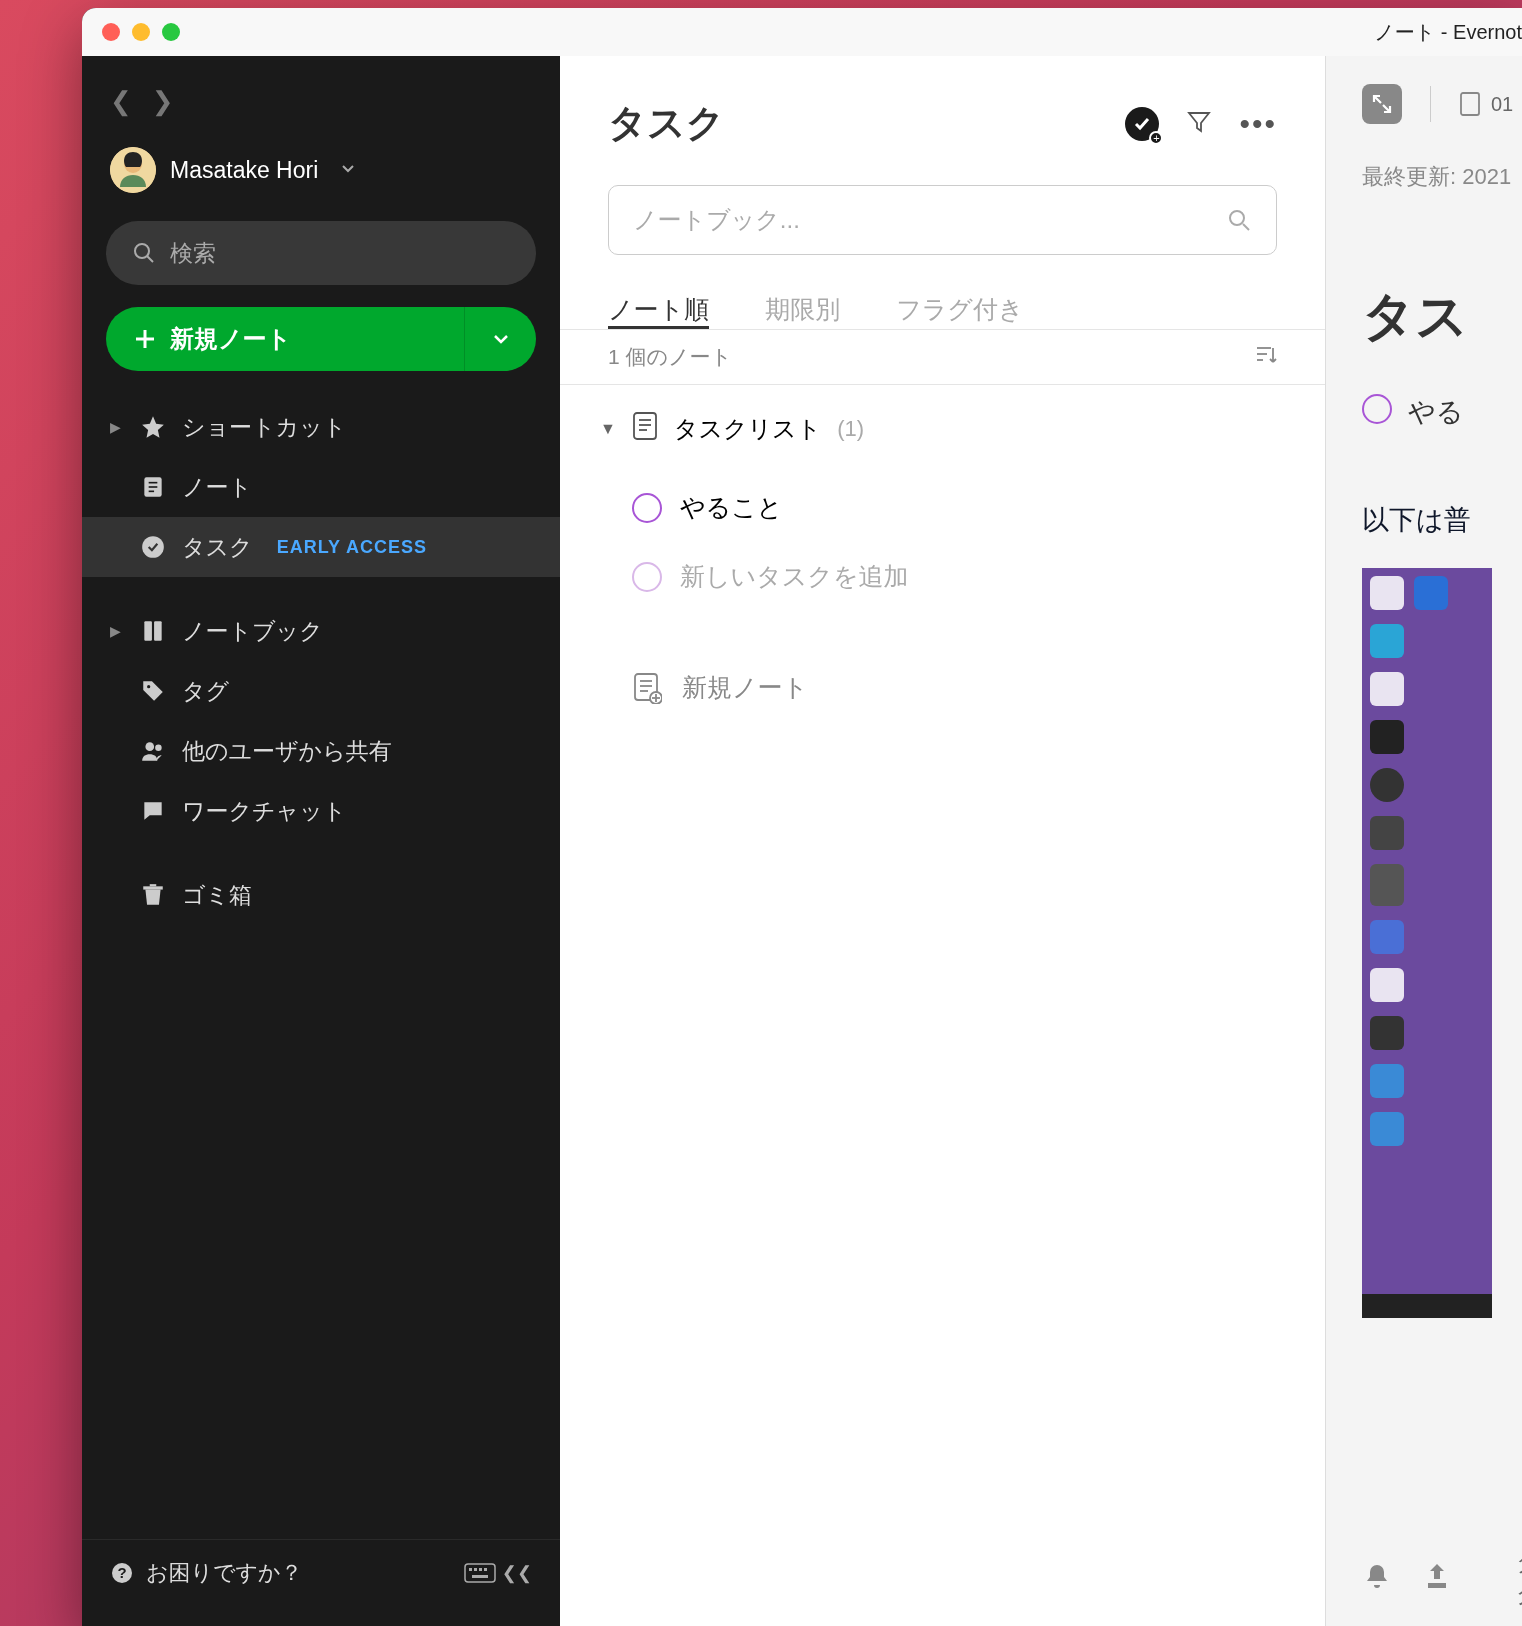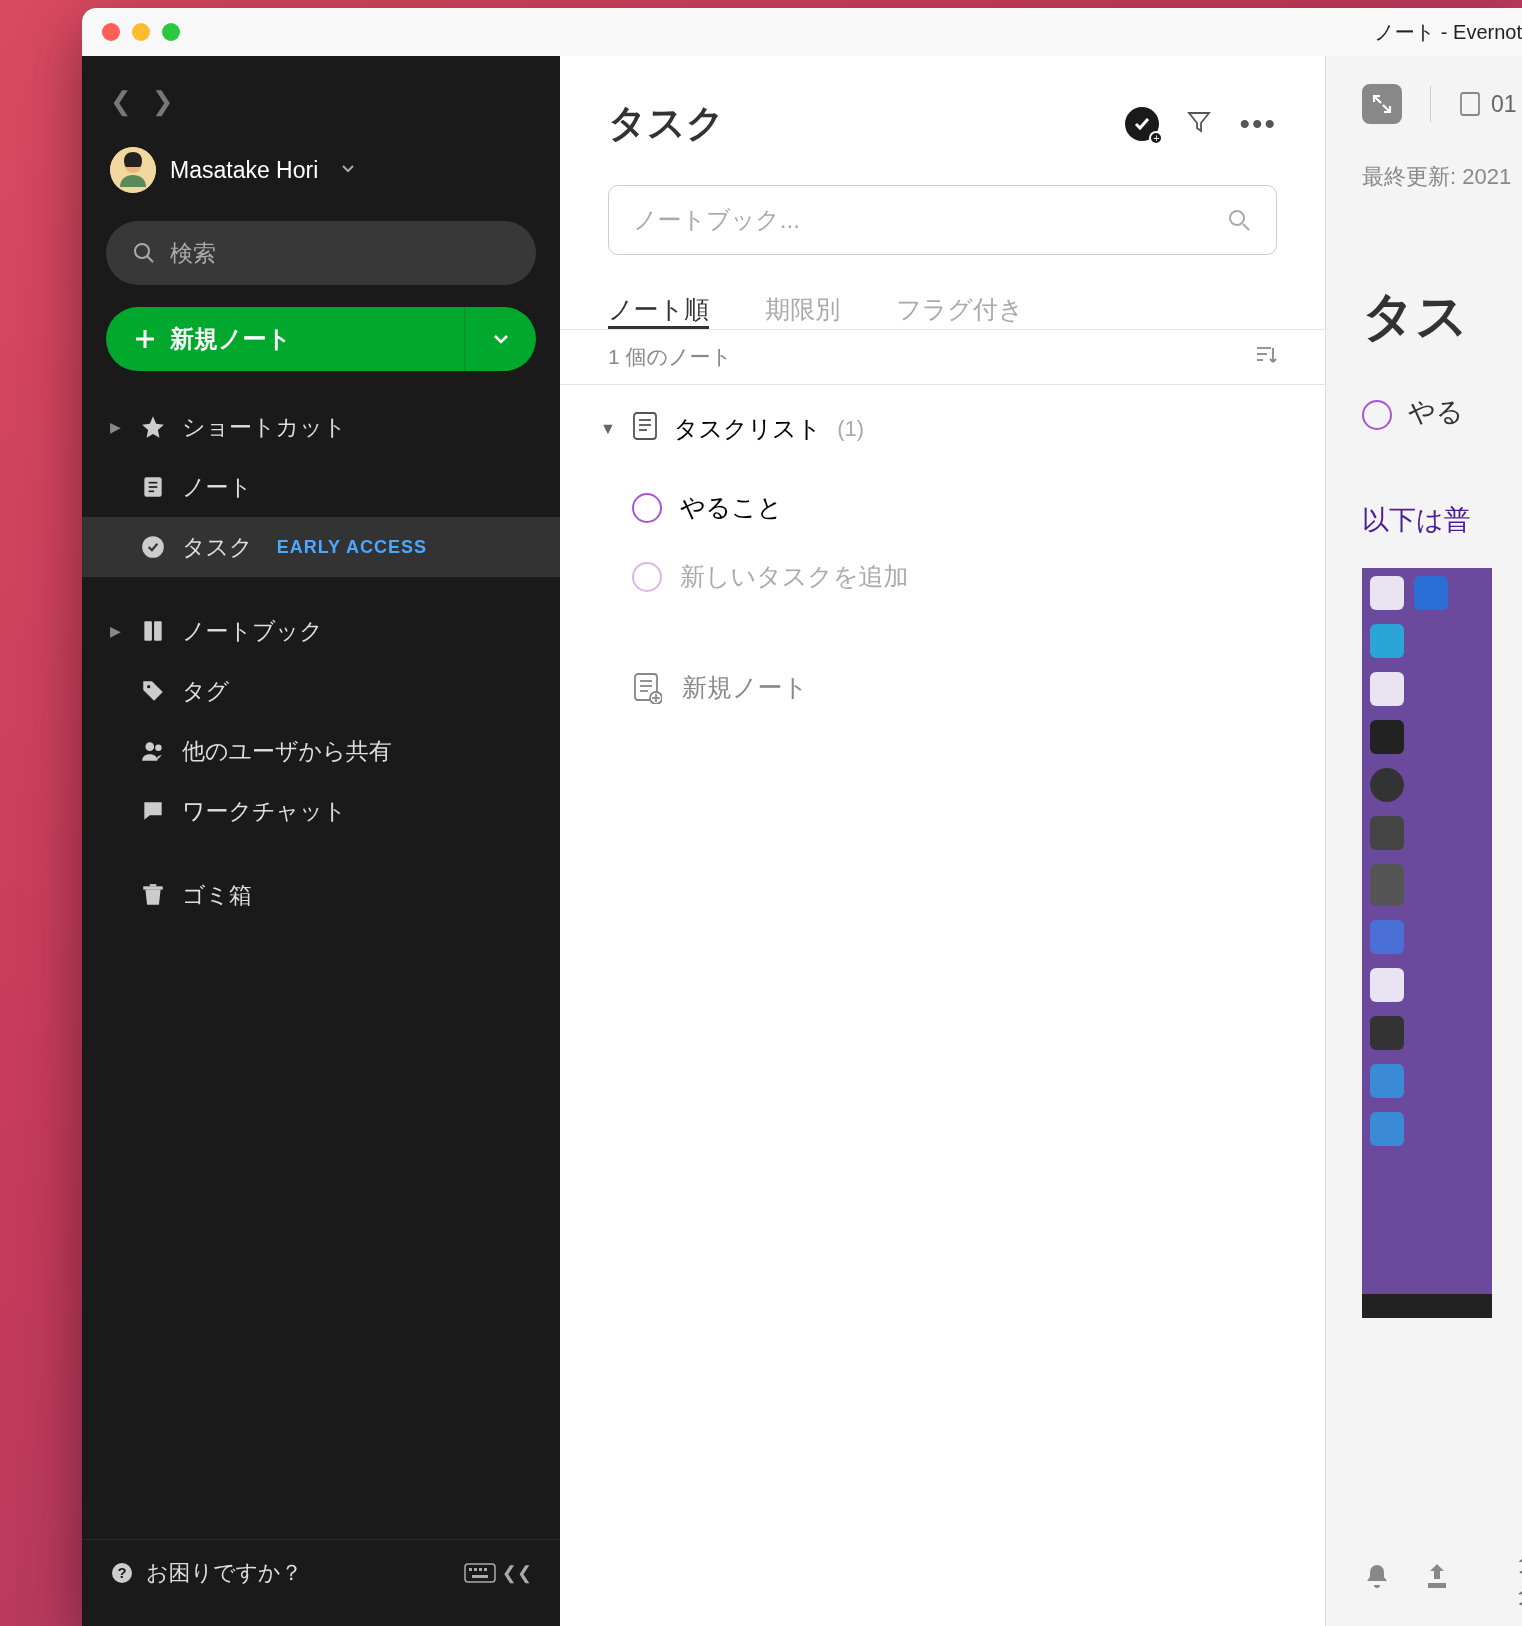--- a/index.html
+++ b/index.html
@@ -217,28 +217,28 @@
   display: flex; flex-direction: column;
   position: relative;
 }
 .right-toolbar { display: flex; align-items: center; gap: 28px; }
 .expand-btn {
   width: 40px; height: 40px; border-radius: 8px;
   background: #888; display: flex; align-items: center; justify-content: center;
 }
 .expand-btn svg { width: 22px; height: 22px; stroke: #fff; fill: none; stroke-width: 2.2; }
 .vr { width: 1px; height: 36px; background: #ccc; }
-.right-breadcrumb { display: flex; align-items: center; gap: 10px; font-size: 23px; color: #666; }
+.right-breadcrumb { display: flex; align-items: center; gap: 10px; font-size: 20px; color: #666; }
 .right-breadcrumb svg { width: 22px; height: 26px; stroke: #888; fill: none; stroke-width: 1.8; }
 .last-updated { margin-top: 38px; font-size: 22px; color: #888; }
 .note-title { margin-top: 90px; font-size: 52px; font-weight: 700; color: #333; }
-.note-task-row { display: flex; align-items: flex-end; gap: 16px; margin-top: 42px; }
+.note-task-row { display: flex; align-items: flex-start; gap: 16px; margin-top: 42px; }
 .note-task-circle { width: 30px; height: 30px; border-radius: 50%; border: 2.5px solid #a855d6; }
 .note-task-text { font-size: 27px; color: #333; }
-.note-body-text { margin-top: 72px; font-size: 27px; color: #4c1d95; }
+.note-body-text { margin-top: 72px; font-size: 27px; color: #0f172a; }
 .desktop-thumb {
   margin-top: 30px;
   width: 130px; height: 750px;
   background: #6b4a9e;
   position: relative;
 }
 .desktop-thumb .taskbar {
   position: absolute; bottom: 0; left: 0; right: 0;
   height: 24px; background: #222;
 }

